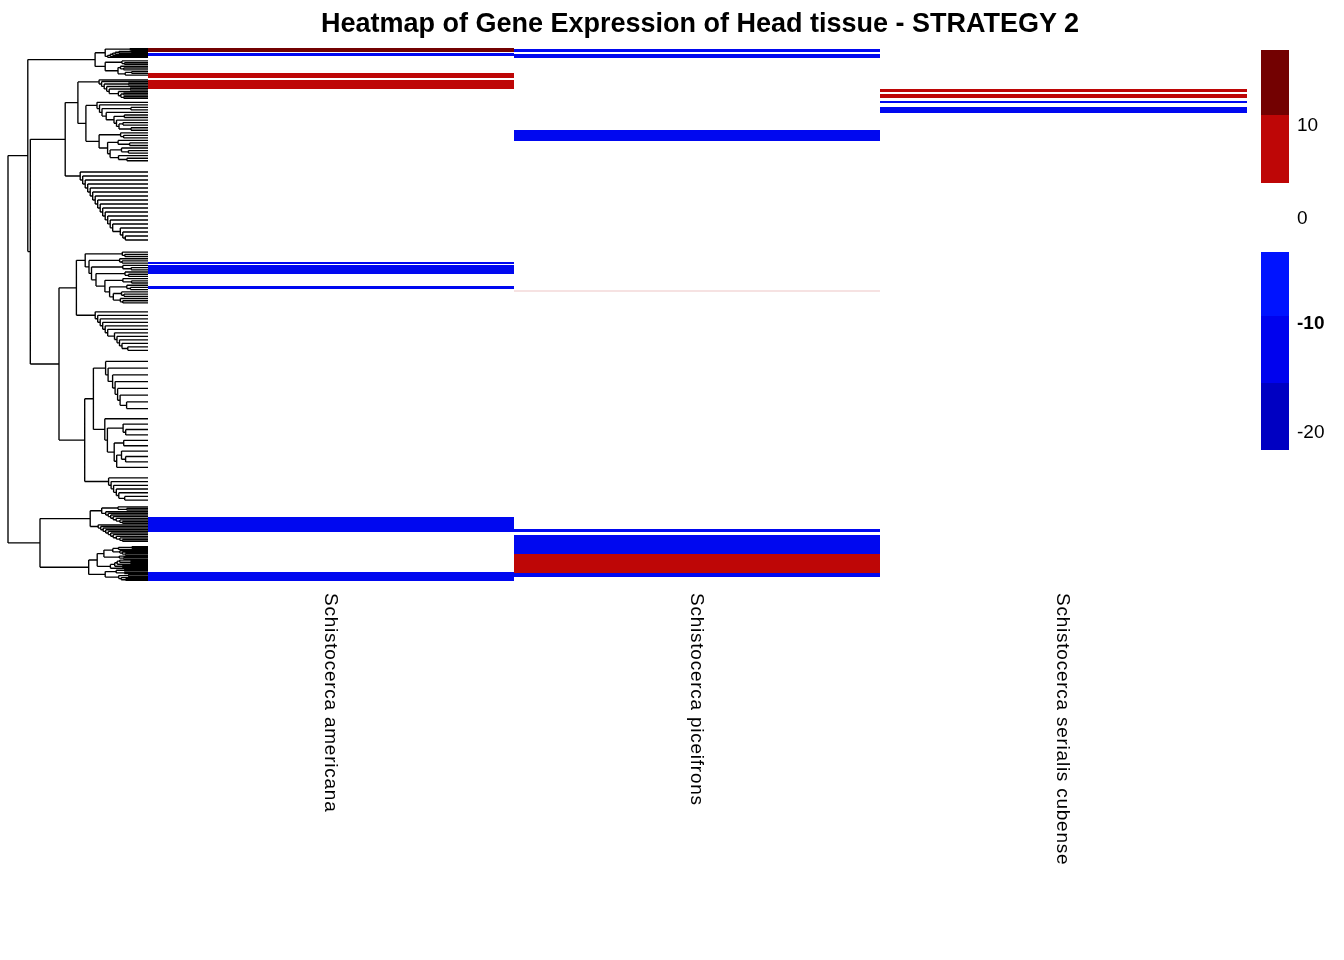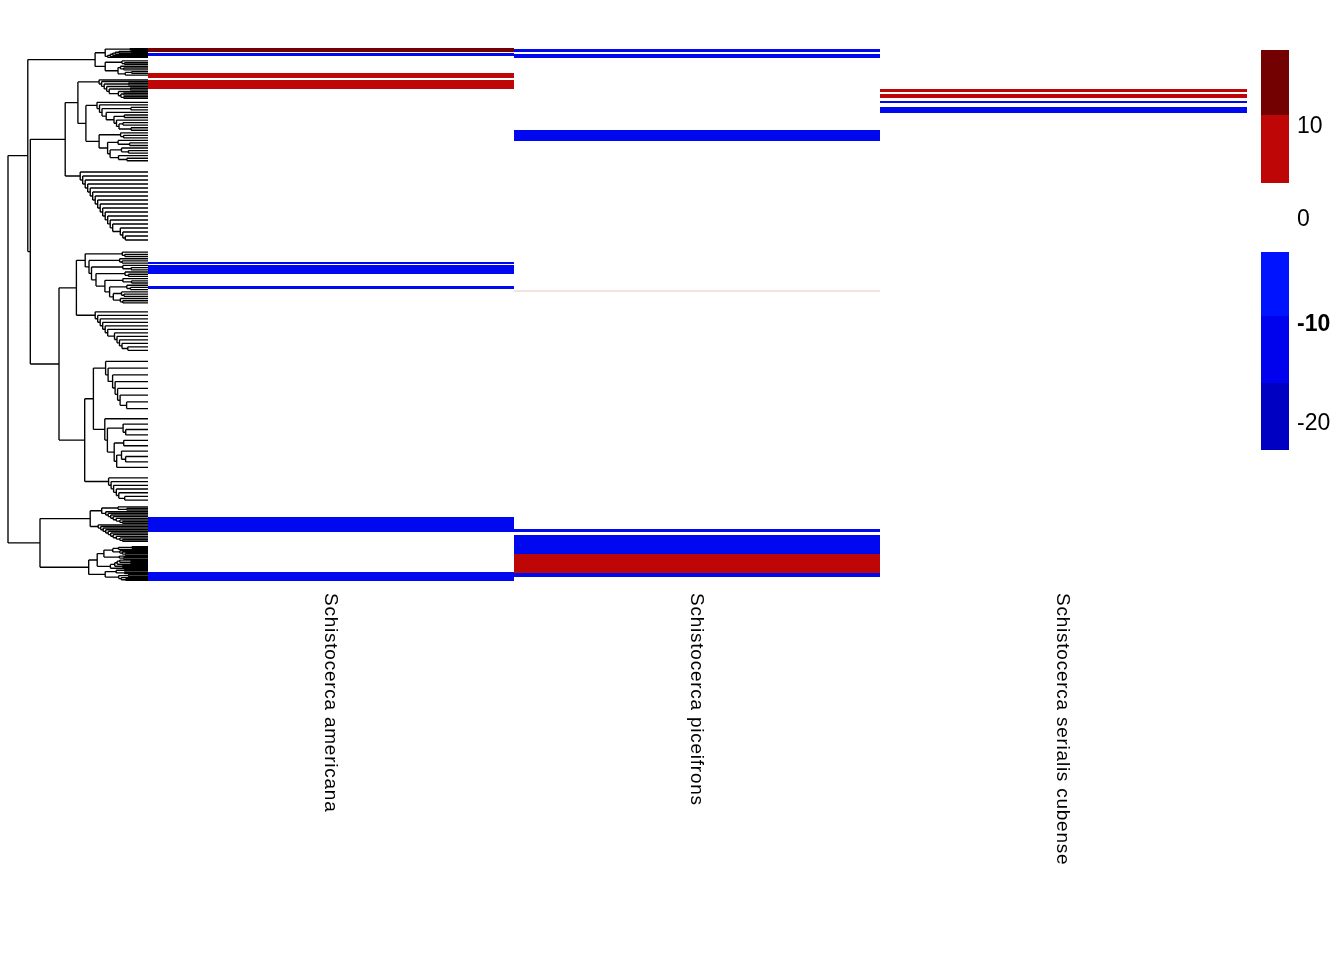--- a/index.html
+++ b/index.html
@@ -15,29 +15,30 @@
   #heatmap{position:absolute;left:148px;top:48px;width:1099px;height:534px;background:#ffffff;}
   .band{position:absolute;}
   .col-label{
     position:absolute;top:593px;writing-mode:vertical-rl;
     font-size:19px;color:#000;letter-spacing:0.04em;white-space:nowrap;
   }
   #legend{position:absolute;left:1261px;top:50px;width:83px;height:410px;}
   #legend-bar{position:absolute;left:0;top:0;width:28px;}
   .legend-seg{width:28px;}
   .legend-tick{
-    position:absolute;left:36px;font-size:23px;color:#000;line-height:26px;
+    position:absolute;left:36px;font-size:19px;color:#000;line-height:26px;
     white-space:nowrap;
   }
 </style>
 </head>
 <body>
 
 <div id="stage">
 
+  <div id="title">Heatmap of Gene Expression of Head tissue - STRATEGY 2</div>
 
   <svg id="dendro" width="150" height="960">
       <path d="M129.7 48.6V49.7M129.7 48.6H148.0M129.7 49.7H148.0M131.2 50.8V51.9M131.2 50.8H148.0M131.2 51.9H148.0M118.9 51.3V53.0M118.9 51.3H131.2M118.9 53.0H148.0M115.2 52.2V54.1M115.2 52.2H118.9M115.2 54.1H148.0M112.7 53.1V55.2M112.7 53.1H115.2M112.7 55.2H148.0M110.2 54.2V56.3M110.2 54.2H112.7M110.2 56.3H148.0M107.7 55.3V57.4M107.7 55.3H110.2M107.7 57.4H148.0M105.2 49.1V56.4M105.2 49.1H129.7M105.2 56.4H107.7M124.4 62.7V64.4M124.4 62.7H148.0M124.4 64.4H148.0M121.9 60.9V63.6M121.9 60.9H148.0M121.9 63.6H124.4M123.6 68.0V69.8M123.6 68.0H148.0M123.6 69.8H148.0M120.5 66.2V68.9M120.5 66.2H148.0M120.5 68.9H123.6M131.6 71.6V73.3M131.6 71.6H148.0M131.6 73.3H148.0M125.2 72.4V75.1M125.2 72.4H131.6M125.2 75.1H148.0M118.0 67.6V73.8M118.0 67.6H120.5M118.0 73.8H125.2M105.2 62.2V70.7M105.2 62.2H121.9M105.2 70.7H118.0M95.1 52.7V66.4M95.1 52.7H105.2M95.1 66.4H105.2M128.3 83.2V84.8M128.3 83.2H148.0M128.3 84.8H148.0M130.1 88.2V89.8M130.1 88.2H148.0M130.1 89.8H148.0M123.4 93.2V94.8M123.4 93.2H148.0M123.4 94.8H148.0M123.7 96.5V98.2M123.7 96.5H148.0M123.7 98.2H148.0M120.9 94.0V97.3M120.9 94.0H123.4M120.9 97.3H123.7M118.4 91.5V95.7M118.4 91.5H148.0M118.4 95.7H120.9M109.2 89.0V93.6M109.2 89.0H130.1M109.2 93.6H118.4M106.7 86.5V91.3M106.7 86.5H148.0M106.7 91.3H109.2M104.2 84.0V88.9M104.2 84.0H128.3M104.2 88.9H106.7M101.6 81.5V86.4M101.6 81.5H148.0M101.6 86.4H104.2M99.1 79.8V84.0M99.1 79.8H148.0M99.1 84.0H101.6M130.9 107.4V109.9M130.9 107.4H148.0M130.9 109.9H148.0M124.3 115.0V117.5M124.3 115.0H148.0M124.3 117.5H148.0M123.0 122.6V125.1M123.0 122.6H148.0M123.0 125.1H148.0M131.0 127.7V130.2M131.0 127.7H148.0M131.0 130.2H148.0M119.0 123.9V129.0M119.0 123.9H123.0M119.0 129.0H131.0M116.5 120.1V126.4M116.5 120.1H148.0M116.5 126.4H119.0M114.0 116.3V123.2M114.0 116.3H124.3M114.0 123.2H116.5M106.2 112.4V119.7M106.2 112.4H148.0M106.2 119.7H114.0M102.0 108.6V116.1M102.0 108.6H130.9M102.0 116.1H106.2M99.5 104.8V112.4M99.5 104.8H148.0M99.5 112.4H102.0M97.0 102.3V108.6M97.0 102.3H148.0M97.0 108.6H99.5M123.6 135.3V137.9M123.6 135.3H148.0M123.6 137.9H148.0M120.6 132.8V136.6M120.6 132.8H148.0M120.6 136.6H123.6M129.6 142.9V145.5M129.6 142.9H148.0M129.6 145.5H148.0M118.1 140.4V144.2M118.1 140.4H148.0M118.1 144.2H129.6M128.4 150.6V153.1M128.4 150.6H148.0M128.4 153.1H148.0M121.5 148.0V151.8M121.5 148.0H148.0M121.5 151.8H128.4M126.9 158.2V160.7M126.9 158.2H148.0M126.9 160.7H148.0M118.5 155.6V159.5M118.5 155.6H148.0M118.5 159.5H126.9M110.1 149.9V157.6M110.1 149.9H121.5M110.1 157.6H118.5M107.6 142.3V153.7M107.6 142.3H118.1M107.6 153.7H110.1M99.1 134.7V148.0M99.1 134.7H120.6M99.1 148.0H107.6M85.9 105.4V141.3M85.9 105.4H97.0M85.9 141.3H99.1M77.9 81.9V123.4M77.9 81.9H99.1M77.9 123.4H85.9M125.3 236.0V240.0M125.3 236.0H148.0M125.3 240.0H148.0M122.8 232.0V238.0M122.8 232.0H148.0M122.8 238.0H125.3M120.3 228.0V235.0M120.3 228.0H148.0M120.3 235.0H122.8M112.7 224.0V231.5M112.7 224.0H148.0M112.7 231.5H120.3M110.2 220.0V227.8M110.2 220.0H148.0M110.2 227.8H112.7M107.7 216.0V223.9M107.7 216.0H148.0M107.7 223.9H110.2M105.2 212.0V219.9M105.2 212.0H148.0M105.2 219.9H107.7M102.7 208.0V216.0M102.7 208.0H148.0M102.7 216.0H105.2M100.2 204.0V212.0M100.2 204.0H148.0M100.2 212.0H102.7M97.7 200.0V208.0M97.7 200.0H148.0M97.7 208.0H100.2M95.2 196.0V204.0M95.2 196.0H148.0M95.2 204.0H97.7M92.7 192.0V200.0M92.7 192.0H148.0M92.7 200.0H95.2M90.2 188.0V196.0M90.2 188.0H148.0M90.2 196.0H92.7M87.7 184.0V192.0M87.7 184.0H148.0M87.7 192.0H90.2M85.2 180.0V188.0M85.2 180.0H148.0M85.2 188.0H87.7M82.7 176.0V184.0M82.7 176.0H148.0M82.7 184.0H85.2M80.2 172.0V180.0M80.2 172.0H148.0M80.2 180.0H82.7M65.2 102.6V176.0M65.2 102.6H77.9M65.2 176.0H80.2M124.8 254.3V256.5M124.8 254.3H148.0M124.8 256.5H148.0M122.3 252.1V255.4M122.3 252.1H148.0M122.3 255.4H124.8M122.1 260.9V263.1M122.1 260.9H148.0M122.1 263.1H148.0M119.6 258.7V262.0M119.6 258.7H148.0M119.6 262.0H122.1M131.2 267.6V269.8M131.2 267.6H148.0M131.2 269.8H148.0M122.8 265.4V268.7M122.8 265.4H148.0M122.8 268.7H131.2M128.5 274.2V276.4M128.5 274.2H148.0M128.5 276.4H148.0M125.0 272.0V275.3M125.0 272.0H148.0M125.0 275.3H128.5M131.5 280.8V283.0M131.5 280.8H148.0M131.5 283.0H148.0M122.9 278.6V281.9M122.9 278.6H148.0M122.9 281.9H131.5M130.4 287.4V289.6M130.4 287.4H148.0M130.4 289.6H148.0M126.8 285.2V288.5M126.8 285.2H148.0M126.8 288.5H130.4M124.0 294.1V296.3M124.0 294.1H148.0M124.0 296.3H148.0M121.5 291.9V295.2M121.5 291.9H148.0M121.5 295.2H124.0M122.8 300.7V302.9M122.8 300.7H148.0M122.8 302.9H148.0M120.3 298.5V301.8M120.3 298.5H148.0M120.3 301.8H122.8M113.3 293.5V300.1M113.3 293.5H121.5M113.3 300.1H120.3M109.6 286.9V296.8M109.6 286.9H126.8M109.6 296.8H113.3M104.9 280.3V291.9M104.9 280.3H122.9M104.9 291.9H109.6M96.0 273.6V286.1M96.0 273.6H125.0M96.0 286.1H104.9M91.5 267.0V279.8M91.5 267.0H122.8M91.5 279.8H96.0M89.0 260.4V273.4M89.0 260.4H119.6M89.0 273.4H91.5M85.2 253.8V266.9M85.2 253.8H122.3M85.2 266.9H89.0M127.8 346.8V350.3M127.8 346.8H148.0M127.8 350.3H148.0M122.0 343.3V348.5M122.0 343.3H148.0M122.0 348.5H127.8M119.5 339.8V345.9M119.5 339.8H148.0M119.5 345.9H122.0M117.0 336.3V342.8M117.0 336.3H148.0M117.0 342.8H119.5M114.5 332.8V339.5M114.5 332.8H148.0M114.5 339.5H117.0M107.7 329.3V336.1M107.7 329.3H148.0M107.7 336.1H114.5M105.2 325.8V332.7M105.2 325.8H148.0M105.2 332.7H107.7M102.7 322.3V329.2M102.7 322.3H148.0M102.7 329.2H105.2M100.2 318.8V325.7M100.2 318.8H148.0M100.2 325.7H102.7M97.7 315.3V322.2M97.7 315.3H148.0M97.7 322.2H100.2M95.2 311.8V318.7M95.2 311.8H148.0M95.2 318.7H97.7M76.4 260.3V315.2M76.4 260.3H85.2M76.4 315.2H95.2M126.6 401.9V408.6M126.6 401.9H148.0M126.6 408.6H148.0M120.1 395.1V405.3M120.1 395.1H148.0M120.1 405.3H126.6M117.6 388.4V400.2M117.6 388.4H148.0M117.6 400.2H120.1M115.1 381.6V394.3M115.1 381.6H148.0M115.1 394.3H117.6M112.6 374.9V388.0M112.6 374.9H148.0M112.6 388.0H115.1M108.1 368.1V381.4M108.1 368.1H148.0M108.1 381.4H112.6M105.6 361.4V374.8M105.6 361.4H148.0M105.6 374.8H108.1M125.7 429.5V434.9M125.7 429.5H148.0M125.7 434.9H148.0M123.1 424.1V432.2M123.1 424.1H148.0M123.1 432.2H125.7M123.7 440.3V445.7M123.7 440.3H148.0M123.7 445.7H148.0M125.6 456.5V461.9M125.6 456.5H148.0M125.6 461.9H148.0M121.5 451.1V459.2M121.5 451.1H148.0M121.5 459.2H125.6M116.7 455.1V467.3M116.7 455.1H121.5M116.7 467.3H148.0M114.2 443.0V461.2M114.2 443.0H123.7M114.2 461.2H116.7M107.4 428.1V452.1M107.4 428.1H123.1M107.4 452.1H114.2M104.8 418.7V440.1M104.8 418.7H148.0M104.8 440.1H107.4M93.4 368.1V429.4M93.4 368.1H105.6M93.4 429.4H104.8M124.7 496.4V500.1M124.7 496.4H148.0M124.7 500.1H148.0M118.8 492.7V498.3M118.8 492.7H148.0M118.8 498.3H124.7M116.3 489.0V495.5M116.3 489.0H148.0M116.3 495.5H118.8M113.6 485.3V492.3M113.6 485.3H148.0M113.6 492.3H116.3M111.1 481.6V488.8M111.1 481.6H148.0M111.1 488.8H113.6M108.6 477.9V485.2M108.6 477.9H148.0M108.6 485.2H111.1M84.7 398.7V481.5M84.7 398.7H93.4M84.7 481.5H108.6M59.0 287.8V440.1M59.0 287.8H76.4M59.0 440.1H84.7M30.3 139.3V364.0M30.3 139.3H65.2M30.3 364.0H59.0M27.8 59.6V251.6M27.8 59.6H95.1M27.8 251.6H30.3M126.6 508.5V510.1M126.6 508.5H148.0M126.6 510.1H148.0M118.0 506.8V509.3M118.0 506.8H148.0M118.0 509.3H126.6M122.4 521.5V523.2M122.4 521.5H148.0M122.4 523.2H148.0M119.9 519.9V522.4M119.9 519.9H148.0M119.9 522.4H122.4M116.2 518.3V521.1M116.2 518.3H148.0M116.2 521.1H119.9M113.2 516.6V519.7M113.2 516.6H148.0M113.2 519.7H116.2M110.7 515.0V518.2M110.7 515.0H148.0M110.7 518.2H113.2M108.2 513.4V516.6M108.2 513.4H148.0M108.2 516.6H110.7M105.7 511.7V515.0M105.7 511.7H148.0M105.7 515.0H108.2M101.7 508.0V513.4M101.7 508.0H118.0M101.7 513.4H105.7M122.4 539.5V541.2M122.4 539.5H148.0M122.4 541.2H148.0M119.9 537.9V540.4M119.9 537.9H148.0M119.9 540.4H122.4M116.3 536.3V539.1M116.3 536.3H148.0M116.3 539.1H119.9M113.2 534.6V537.7M113.2 534.6H148.0M113.2 537.7H116.3M110.7 533.0V536.2M110.7 533.0H148.0M110.7 536.2H113.2M108.2 531.4V534.6M108.2 531.4H148.0M108.2 534.6H110.7M105.7 529.7V533.0M105.7 529.7H148.0M105.7 533.0H108.2M103.2 528.1V531.4M103.2 528.1H148.0M103.2 531.4H105.7M100.7 526.5V529.7M100.7 526.5H148.0M100.7 529.7H103.2M98.2 524.8V528.1M98.2 524.8H148.0M98.2 528.1H100.7M90.2 510.7V526.5M90.2 510.7H101.7M90.2 526.5H98.2M131.7 546.7V548.0M131.7 546.7H148.0M131.7 548.0H148.0M118.5 547.3V549.4M118.5 547.3H131.7M118.5 549.4H148.0M125.3 553.4V554.8M125.3 553.4H148.0M125.3 554.8H148.0M122.3 552.1V554.1M122.3 552.1H148.0M122.3 554.1H125.3M119.8 550.7V553.1M119.8 550.7H148.0M119.8 553.1H122.3M112.8 548.4V551.9M112.8 548.4H118.5M112.8 551.9H119.8M123.4 557.4V558.8M123.4 557.4H148.0M123.4 558.8H148.0M119.3 556.1V558.1M119.3 556.1H148.0M119.3 558.1H123.4M103.9 550.1V557.1M103.9 550.1H112.8M103.9 557.1H119.3M130.4 561.5V562.8M130.4 561.5H148.0M130.4 562.8H148.0M119.7 560.1V562.2M119.7 560.1H148.0M119.7 562.2H130.4M117.2 561.1V564.2M117.2 561.1H119.7M117.2 564.2H148.0M122.2 565.5V566.9M122.2 565.5H148.0M122.2 566.9H148.0M114.7 562.7V566.2M114.7 562.7H117.2M114.7 566.2H122.2M110.4 564.4V568.2M110.4 564.4H114.7M110.4 568.2H148.0M97.2 553.6V566.3M97.2 553.6H103.9M97.2 566.3H110.4M124.1 569.6V570.9M124.1 569.6H148.0M124.1 570.9H148.0M124.3 572.3V573.6M124.3 572.3H148.0M124.3 573.6H148.0M116.2 570.2V572.9M116.2 570.2H124.1M116.2 572.9H124.3M128.1 574.9V576.3M128.1 574.9H148.0M128.1 576.3H148.0M125.5 579.0V580.3M125.5 579.0H148.0M125.5 580.3H148.0M121.2 577.6V579.7M121.2 577.6H148.0M121.2 579.7H125.5M118.7 575.6V578.6M118.7 575.6H128.1M118.7 578.6H121.2M105.2 571.6V577.1M105.2 571.6H116.2M105.2 577.1H118.7M88.7 560.0V574.4M88.7 560.0H97.2M88.7 574.4H105.2M40.0 518.6V567.2M40.0 518.6H90.2M40.0 567.2H88.7M8.0 155.6V542.9M8.0 155.6H27.8M8.0 542.9H40.0" fill="none" stroke="#000000" stroke-width="1.35"></path>
     </svg>
 
   <div id="heatmap">
       <div class="band" style="left: 0px; top: 0px; width: 366px; height: 4px; background: rgb(115, 1, 1);"></div>
       <div class="band" style="left: 0px; top: 5px; width: 366px; height: 3px; background: rgb(0, 8, 240);"></div>
       <div class="band" style="left: 0px; top: 25px; width: 366px; height: 5px; background: rgb(190, 6, 6);"></div>
       <div class="band" style="left: 0px; top: 32px; width: 366px; height: 9px; background: rgb(190, 6, 6);"></div>
@@ -69,16 +70,16 @@
         <div class="legend-seg" style="height: 65px; background: rgb(115, 1, 1);"></div>
         <div class="legend-seg" style="height: 68px; background: rgb(190, 6, 6);"></div>
         <div class="legend-seg" style="height: 69px; background: rgb(255, 255, 255);"></div>
         <div class="legend-seg" style="height: 64px; background: rgb(0, 19, 255);"></div>
         <div class="legend-seg" style="height: 67px; background: rgb(0, 2, 238);"></div>
         <div class="legend-seg" style="height: 67px; background: rgb(0, 0, 194);"></div>
       </div>
   <div class="legend-tick" style="top: 62px;">10</div>
       <div class="legend-tick" style="top: 155px;">0</div>
       <div class="legend-tick" style="top: 260px; font-weight: bold;">-10</div>
-      <div class="legend-tick" style="top: 359px;">-20</div>
+      <div class="legend-tick" style="top: 369px;">-20</div>
     </div>
 
 </div>
 
 </body></html>

